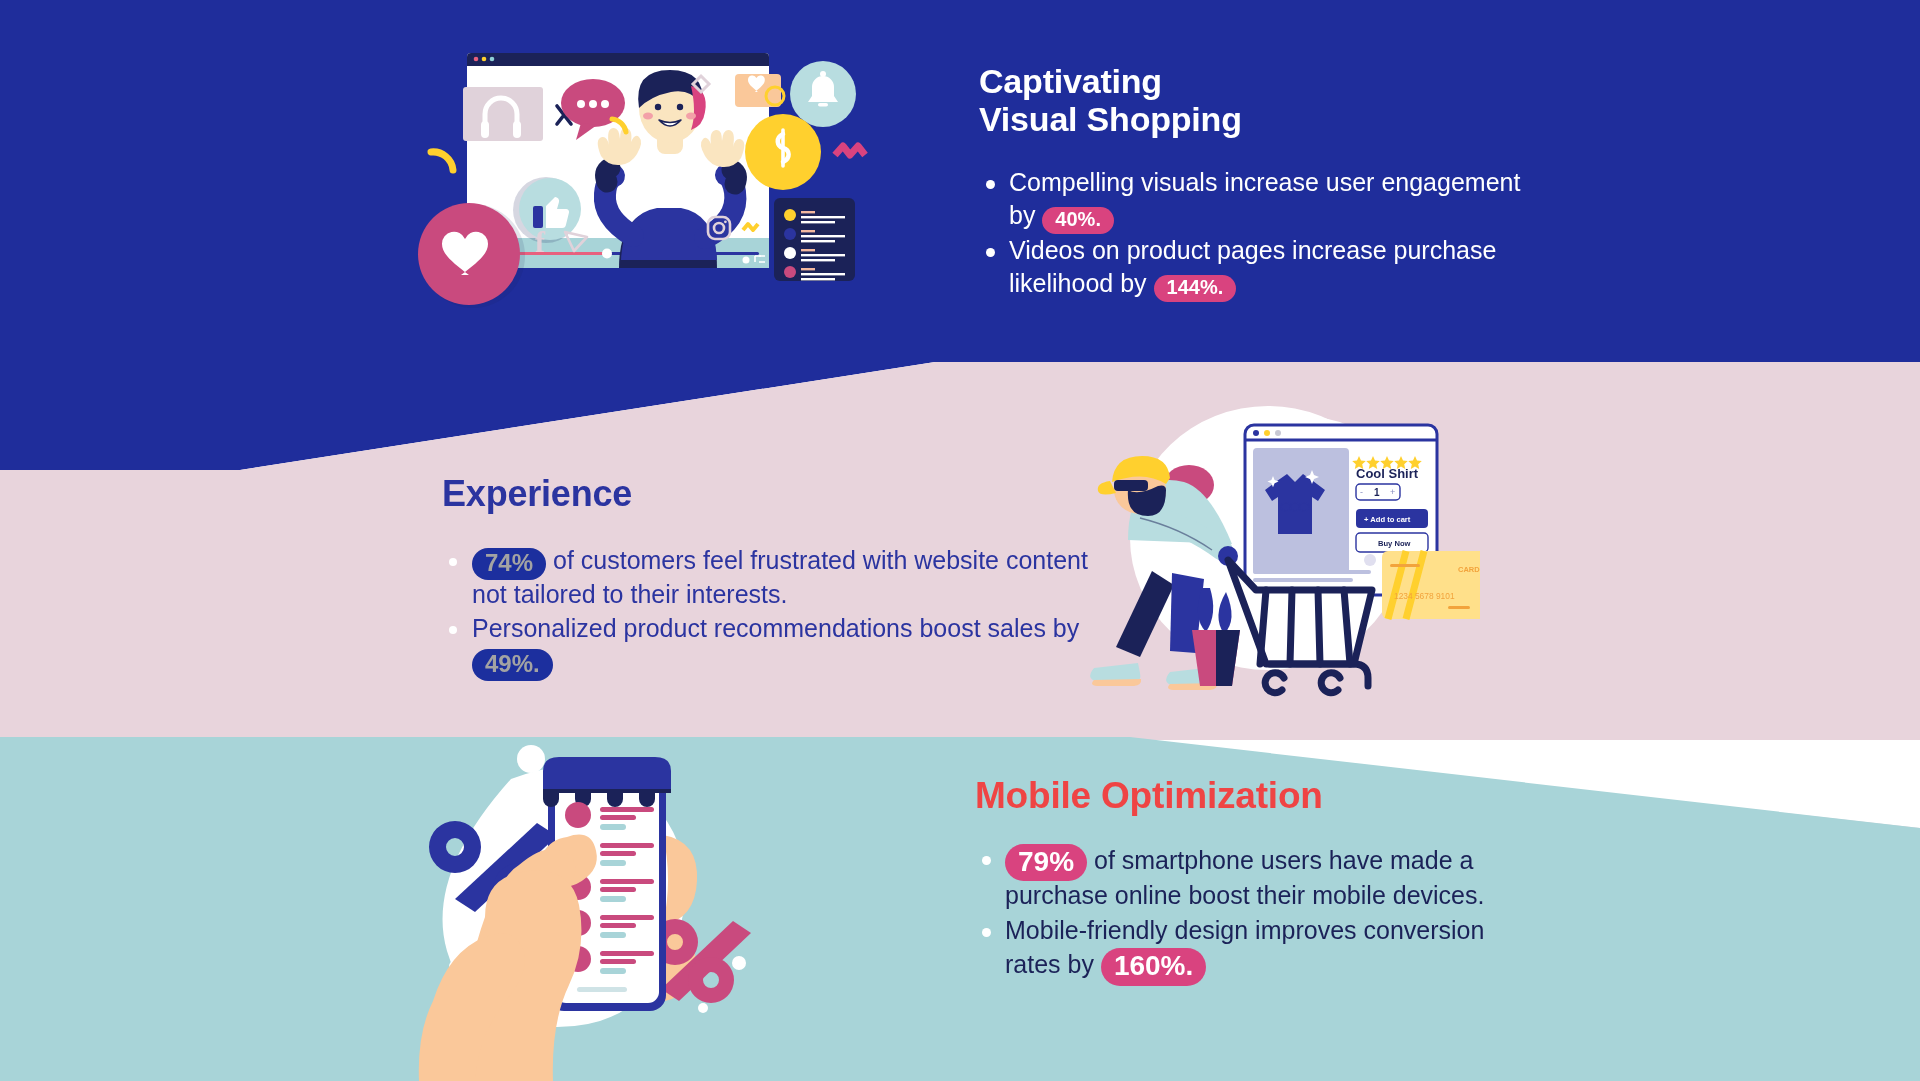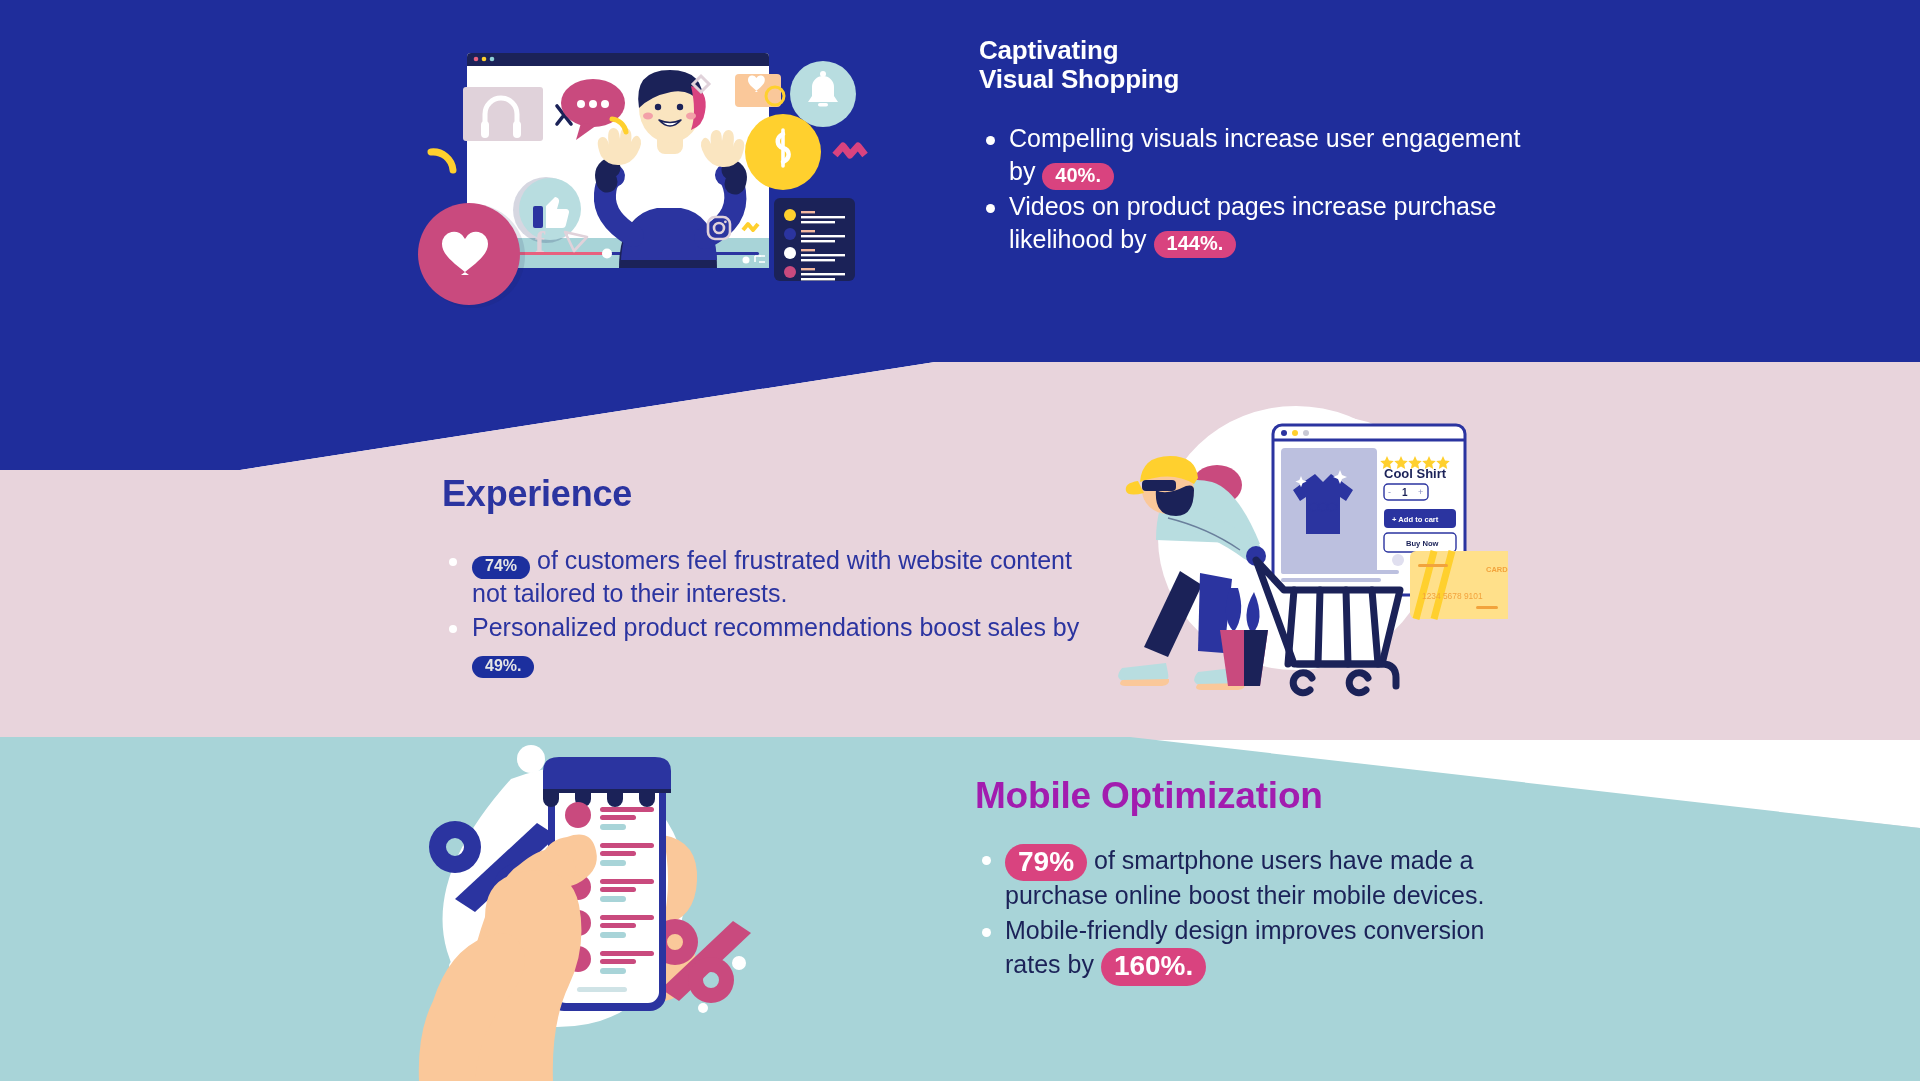--- a/index.html
+++ b/index.html
@@ -43,46 +43,46 @@
     padding:1px 13px 3px 13px;
     line-height:1.18;
     white-space:nowrap;
     vertical-align:baseline;
     position:relative;
     top:2px;
   }
 
   
   #sec1{ left:979px; top:36px; width:560px; }
-  #sec1 h2{ color:#ffffff; font-size:26px; }
+  #sec1 h2{ color:#ffffff; font-size:34px;margin-top:26px; }
   #sec1 .bullets{ margin-top:28px; }
   #sec1 .bullets li{ color:#ffffff; font-size:25px; margin-bottom:2px; }
   #sec1 .bullets li .dot{ background:#ffffff; }
   #sec1 .pill{ background:#d9437f; color:#ffffff; font-size:20px; }
 
   
   #sec2{ left:442px; top:434px; width:660px; }
   #sec2 h2{ color:#2b34a0; font-size:36px; }
   #sec2 .bullets{ margin-top:29px; }
   #sec2 .bullets li{ color:#2b34a0; font-size:25px; margin-bottom:2px; }
   #sec2 .bullets li .dot{ background:#ffffff; width:8px; height:8px; }
-  #sec2 .pill{ background:#1c2f9e; color:#e5e5e5; font-size:16px; }
+  #sec2 .pill{ background:#1c2f9e; color:#a3a3a3; font-size:24px; }
 
   
   #sec3{ left:975px; top:775px; width:520px; }
-  #sec3 h2{ color:#a21caf; font-size:37px; }
+  #sec3 h2{ color:#ef4444; font-size:37px; }
   #sec3 .bullets{ margin-top:26px; }
   #sec3 .bullets li{ color:#1b2258; font-size:25px; margin-bottom:2px; }
   #sec3 .bullets li .dot{ background:#ffffff; }
   #sec3 .pill{ background:#d9437f; color:#ffffff; font-size:28px; }
 
   
   .illus{ position:absolute; }
   #illus1{ left:405px; top:24px; width:480px; height:290px; }
-  #illus2{ left:1088px; top:378px; width:420px; height:330px; }
+  #illus2{ left:1060px; top:378px; width:420px; height:330px; }
   #illus3{ left:415px; top:735px; width:350px; height:346px; }
   .illus svg{ display:block; width:100%; height:100%; }
 </style>
 </head>
 <body>
 
 <div id="stage">
 
   <div class="band">
     <svg viewBox="0 0 1920 1081" xmlns="http://www.w3.org/2000/svg">

